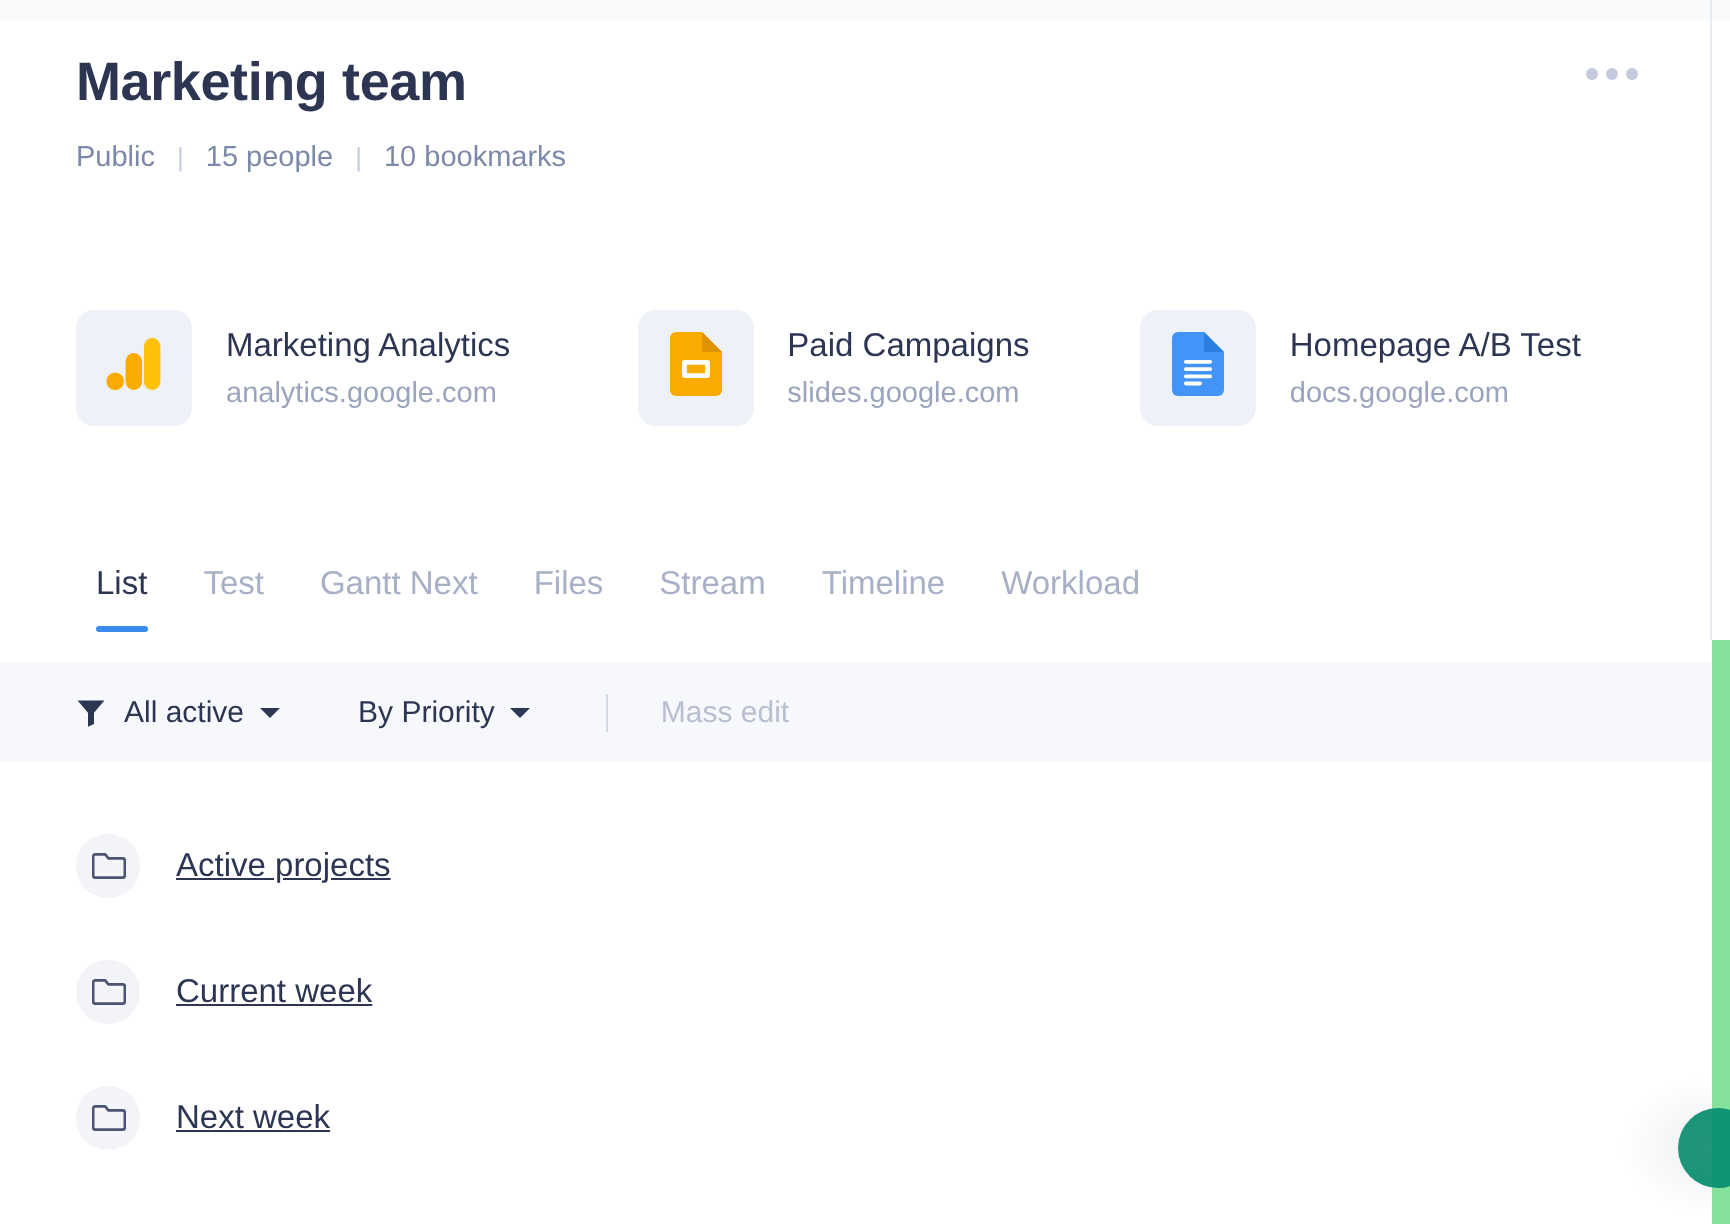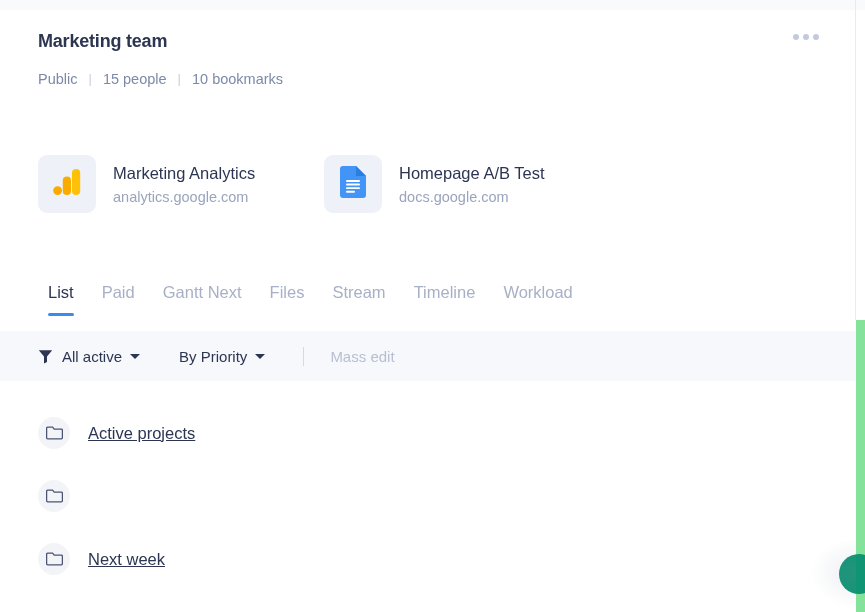--- a/index.html
+++ b/index.html
@@ -36,21 +36,21 @@
   
   .header {
     position: absolute;
     left: 0; top: 10px;
     width: 841px;
     padding: 14px 38px 0 38px;
     background: #ffffff;
   }
 
   .page-title {
-    font-size: 18px;
+    font-size: 27px;
     font-weight: bold;
     color: #2c3552;
     letter-spacing: -0.2px;
     line-height: 34px;
   }
 
   .meta-row {
     margin-top: 11px;
     display: flex;
     align-items: center;
@@ -300,20 +300,36 @@
             <circle cx="4.6" cy="23.6" r="4.4" fill="#f9ab00"></circle>
           </svg>
         </span>
       </div>
       <div class="bm-text">
         <div class="bm-title">Marketing Analytics</div>
         <div class="bm-url">analytics.google.com</div>
       </div>
     </div>
 
+    <div class="bookmark-card bm-2">
+      <div class="bm-icon-wrap">
+        <span>
+          <svg width="26" height="32" viewBox="0 0 26 32">
+            <path d="M3 0h13l10 10v19a3 3 0 0 1-3 3H3a3 3 0 0 1-3-3V3a3 3 0 0 1 3-3z" fill="#f9ab00"></path>
+            <path d="M16 0l10 10H16z" fill="#e09400"></path>
+            <rect x="6" y="14" width="14" height="9" rx="1.2" fill="#ffffff"></rect>
+            <rect x="8.4" y="16.4" width="9.2" height="4.2" rx="0.6" fill="#f9ab00"></rect>
+          </svg>
+        </span>
+      </div>
+      <div class="bm-text">
+        <div class="bm-title">Paid Campaigns</div>
+        <div class="bm-url">slides.google.com</div>
+      </div>
+    </div>
 
     <div class="bookmark-card bm-3">
       <div class="bm-icon-wrap">
         <span>
           <svg width="26" height="32" viewBox="0 0 26 32">
             <path d="M3 0h13l10 10v19a3 3 0 0 1-3 3H3a3 3 0 0 1-3-3V3a3 3 0 0 1 3-3z" fill="#4294f7"></path>
             <path d="M16 0l10 10H16z" fill="#2b7de0"></path>
             <rect x="6" y="14" width="14" height="1.9" rx="0.9" fill="#ffffff"></rect>
             <rect x="6" y="17.6" width="14" height="1.9" rx="0.9" fill="#ffffff"></rect>
             <rect x="6" y="21.2" width="14" height="1.9" rx="0.9" fill="#ffffff"></rect>
@@ -324,21 +340,21 @@
       <div class="bm-text">
         <div class="bm-title">Homepage A/B Test</div>
         <div class="bm-url">docs.google.com</div>
       </div>
     </div>
 
   </div>
 
   <div class="tabs">
     <div class="tab active">List</div>
-    <div class="tab">Paid</div>
+    <div class="tab">Test</div>
     <div class="tab">Gantt Next</div>
     <div class="tab">Files</div>
     <div class="tab">Stream</div>
     <div class="tab">Timeline</div>
     <div class="tab">Workload</div>
   </div>
 
   <div class="toolbar">
 
     <div class="tb-item">
@@ -375,20 +391,21 @@
       </span>
       <span class="list-label">Active projects</span>
     </div>
 
     <div class="list-item">
       <span class="folder-circle">
         <svg width="17" height="15" viewBox="0 0 17 15">
           <path d="M1.6 2.2h5l1.6 2h7.2a1 1 0 0 1 1 1v7.6a1 1 0 0 1-1 1H1.6a1 1 0 0 1-1-1V3.2a1 1 0 0 1 1-1z" fill="none" stroke="#4a5472" stroke-width="1.3" stroke-linejoin="round"></path>
         </svg>
       </span>
+      <span class="list-label">Current week</span>
     </div>
 
     <div class="list-item">
       <span class="folder-circle">
         <svg width="17" height="15" viewBox="0 0 17 15">
           <path d="M1.6 2.2h5l1.6 2h7.2a1 1 0 0 1 1 1v7.6a1 1 0 0 1-1 1H1.6a1 1 0 0 1-1-1V3.2a1 1 0 0 1 1-1z" fill="none" stroke="#4a5472" stroke-width="1.3" stroke-linejoin="round"></path>
         </svg>
       </span>
       <span class="list-label">Next week</span>
     </div>

